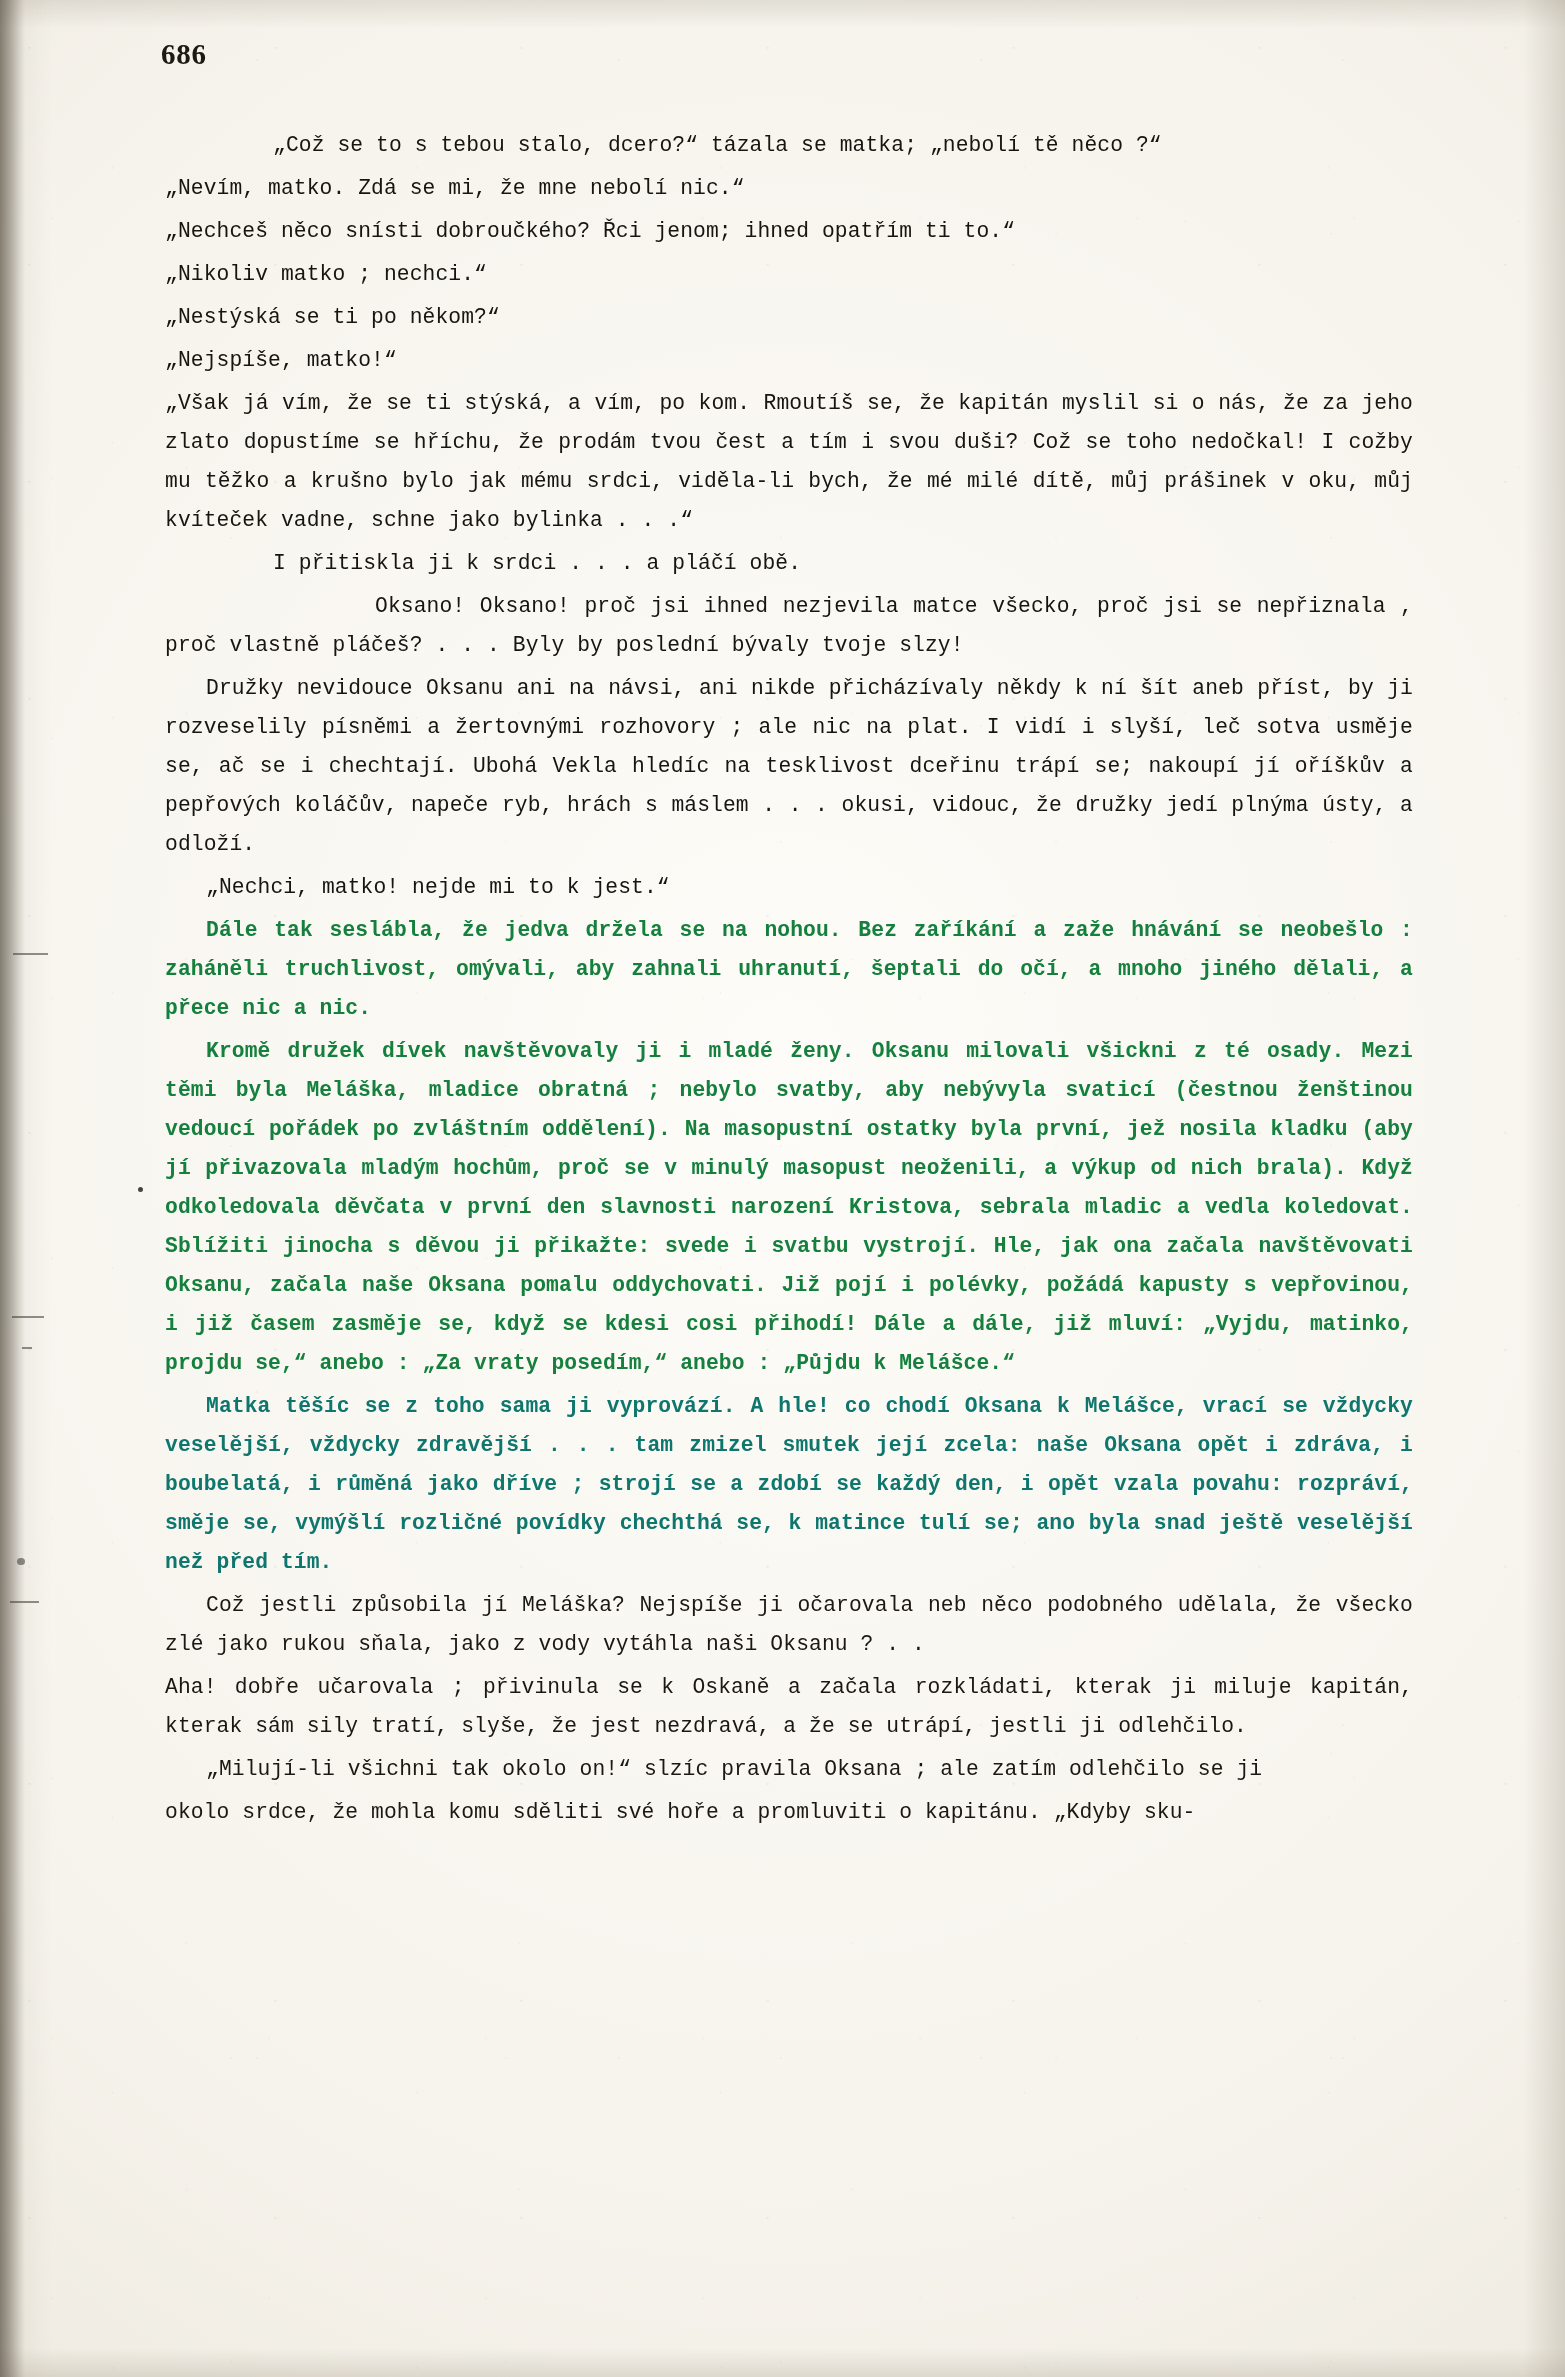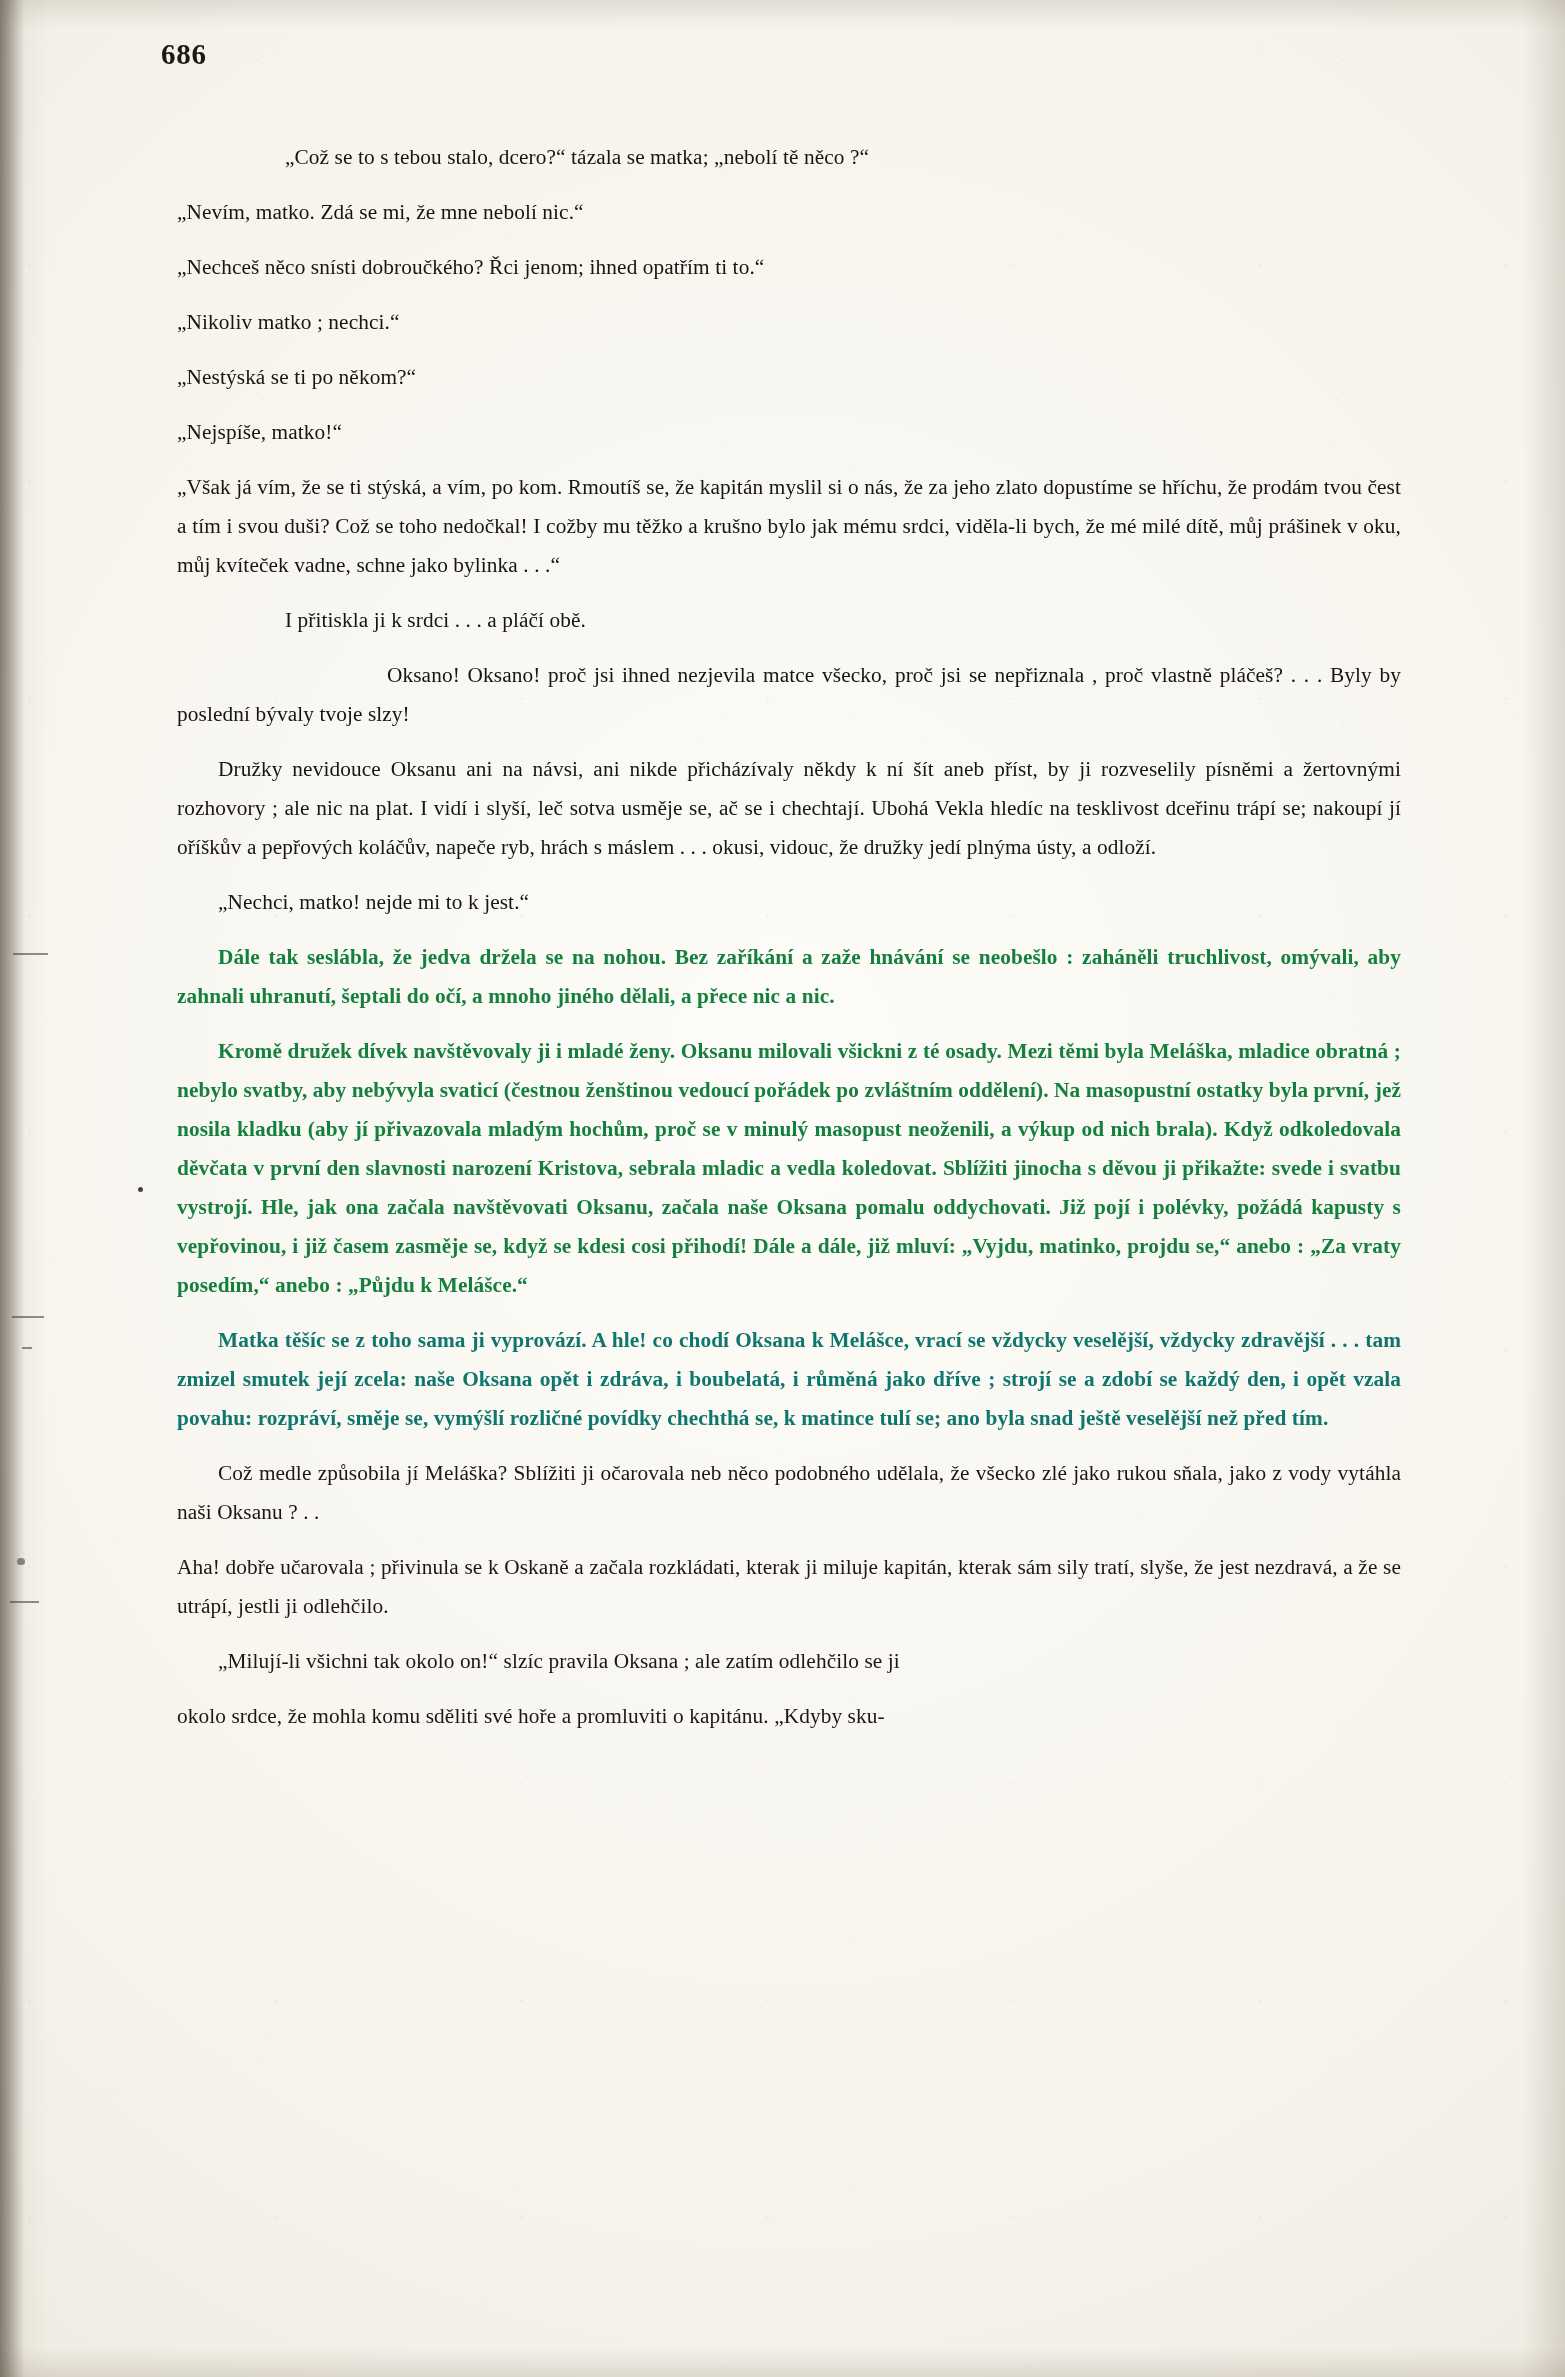--- a/index.html
+++ b/index.html
@@ -85,28 +85,28 @@
   }
 
   #text-block {
     position: absolute;
     left: 161px;
     top: 122px;
     width: 1256px;
   }
 
   .para {
-    margin: 16px;
+    margin: 4px;
     color: #14120e;
     font-size: 21.3px;
     line-height: 39px;
     text-align: justify;
     text-justify: inter-word;
     letter-spacing: 0.1px;
-    font-family: Liberation Serif, serif;
+    font-family: Liberation Mono, monospace;
   }
   .indent { text-indent: 41px; }
   .noindent { text-indent: 0; }
   .center-ish { text-indent: 108px; }
   .center-more { text-indent: 210px; }
 
   
   .ink-a { color: #171511; }
   .ink-b { color: #15803d; font-weight: 600; }
   .ink-c { color: #1b1813; }
@@ -136,18 +136,18 @@
   <p class="para noindent ink-a">„Nestýská se ti po někom?“</p>
   <p class="para noindent ink-a">„Nejspíše, matko!“</p>
   <p class="para noindent ink-a">„Však já vím, že se ti stýská, a vím, po kom. Rmoutíš se, že kapitán myslil si o nás, že za jeho zlato dopustíme se hříchu, že prodám tvou čest a tím i svou duši? Což se toho nedočkal! I cožby mu těžko a krušno bylo jak mému srdci, viděla-li bych, že mé milé dítě, můj prášinek v oku, můj kvíteček vadne, schne jako bylinka . . .“</p>
   <p class="para center-ish ink-a">I přitiskla ji k srdci . . . a pláčí obě.</p>
   <p class="para center-more ink-a">Oksano! Oksano! proč jsi ihned nezjevila matce všecko, proč jsi se nepřiznala , proč vlastně pláčeš? . . . Byly by poslední bývaly tvoje slzy!</p>
   <p class="para indent ink-a">Družky nevidouce Oksanu ani na návsi, ani nikde přicházívaly někdy k ní šít aneb příst, by ji rozveselily písněmi a žertovnými rozhovory ; ale nic na plat. I vidí i slyší, leč sotva usměje se, ač se i chechtají. Ubohá Vekla hledíc na tesklivost dceřinu trápí se; nakoupí jí oříškův a pepřových koláčův, napeče ryb, hrách s máslem . . . okusi, vidouc, že družky jedí plnýma ústy, a odloží.</p>
   <p class="para indent ink-a">„Nechci, matko! nejde mi to k jest.“</p>
   <p class="para indent ink-b">Dále tak seslábla, že jedva držela se na nohou. Bez zaříkání a zaže hnávání se neobešlo : zaháněli truchlivost, omývali, aby zahnali uhranutí, šeptali do očí, a mnoho jiného dělali, a přece nic a nic.</p>
   <p class="para indent ink-b">Kromě družek dívek navštěvovaly ji i mladé ženy. Oksanu milovali všickni z té osady. Mezi těmi byla Meláška, mladice obratná ; nebylo svatby, aby nebývyla svaticí (čestnou ženštinou vedoucí pořádek po zvláštním oddělení). Na masopustní ostatky byla první, jež nosila kladku (aby jí přivazovala mladým hochům, proč se v minulý masopust neoženili, a výkup od nich brala). Když odkoledovala děvčata v první den slavnosti narození Kristova, sebrala mladic a vedla koledovat. Sblížiti jinocha s děvou ji přikažte: svede i svatbu vystrojí. Hle, jak ona začala navštěvovati Oksanu, začala naše Oksana pomalu oddychovati. Již pojí i polévky, požádá kapusty s vepřovinou, i již časem zasměje se, když se kdesi cosi přihodí! Dále a dále, již mluví: „Vyjdu, matinko, projdu se,“ anebo : „Za vraty posedím,“ anebo : „Půjdu k Melášce.“</p>
   <p class="para indent ink-d">Matka těšíc se z toho sama ji vyprovází. A hle! co chodí Oksana k Melášce, vrací se vždycky veselější, vždycky zdravější . . . tam zmizel smutek její zcela: naše Oksana opět i zdráva, i boubelatá, i růměná jako dříve ; strojí se a zdobí se každý den, i opět vzala povahu: rozpráví, směje se, vymýšlí rozličné povídky chechthá se, k matince tulí se; ano byla snad ještě veselější než před tím.</p>
-  <p class="para indent ink-c">Což medle způsobila jí Meláška? Sblížiti ji očarovala neb něco podobného udělala, že všecko zlé jako rukou sňala, jako z vody vytáhla naši Oksanu ? . .</p>
+  <p class="para indent ink-c">Což jestli způsobila jí Meláška? Nejspíše ji očarovala neb něco podobného udělala, že všecko zlé jako rukou sňala, jako z vody vytáhla naši Oksanu ? . .</p>
   <p class="para noindent ink-c">Aha! dobře učarovala ; přivinula se k Oskaně a začala rozkládati, kterak ji miluje kapitán, kterak sám sily tratí, slyše, že jest nezdravá, a že se utrápí, jestli ji odlehčilo.</p>
   <p class="para indent ink-c">„Milují-li všichni tak okolo on!“ slzíc pravila Oksana ; ale zatím odlehčilo se ji</p>
   <p class="para noindent ink-c">okolo srdce, že mohla komu sděliti své hoře a promluviti o kapitánu. „Kdyby sku-</p>
 </div>
 
 
 </body></html>

